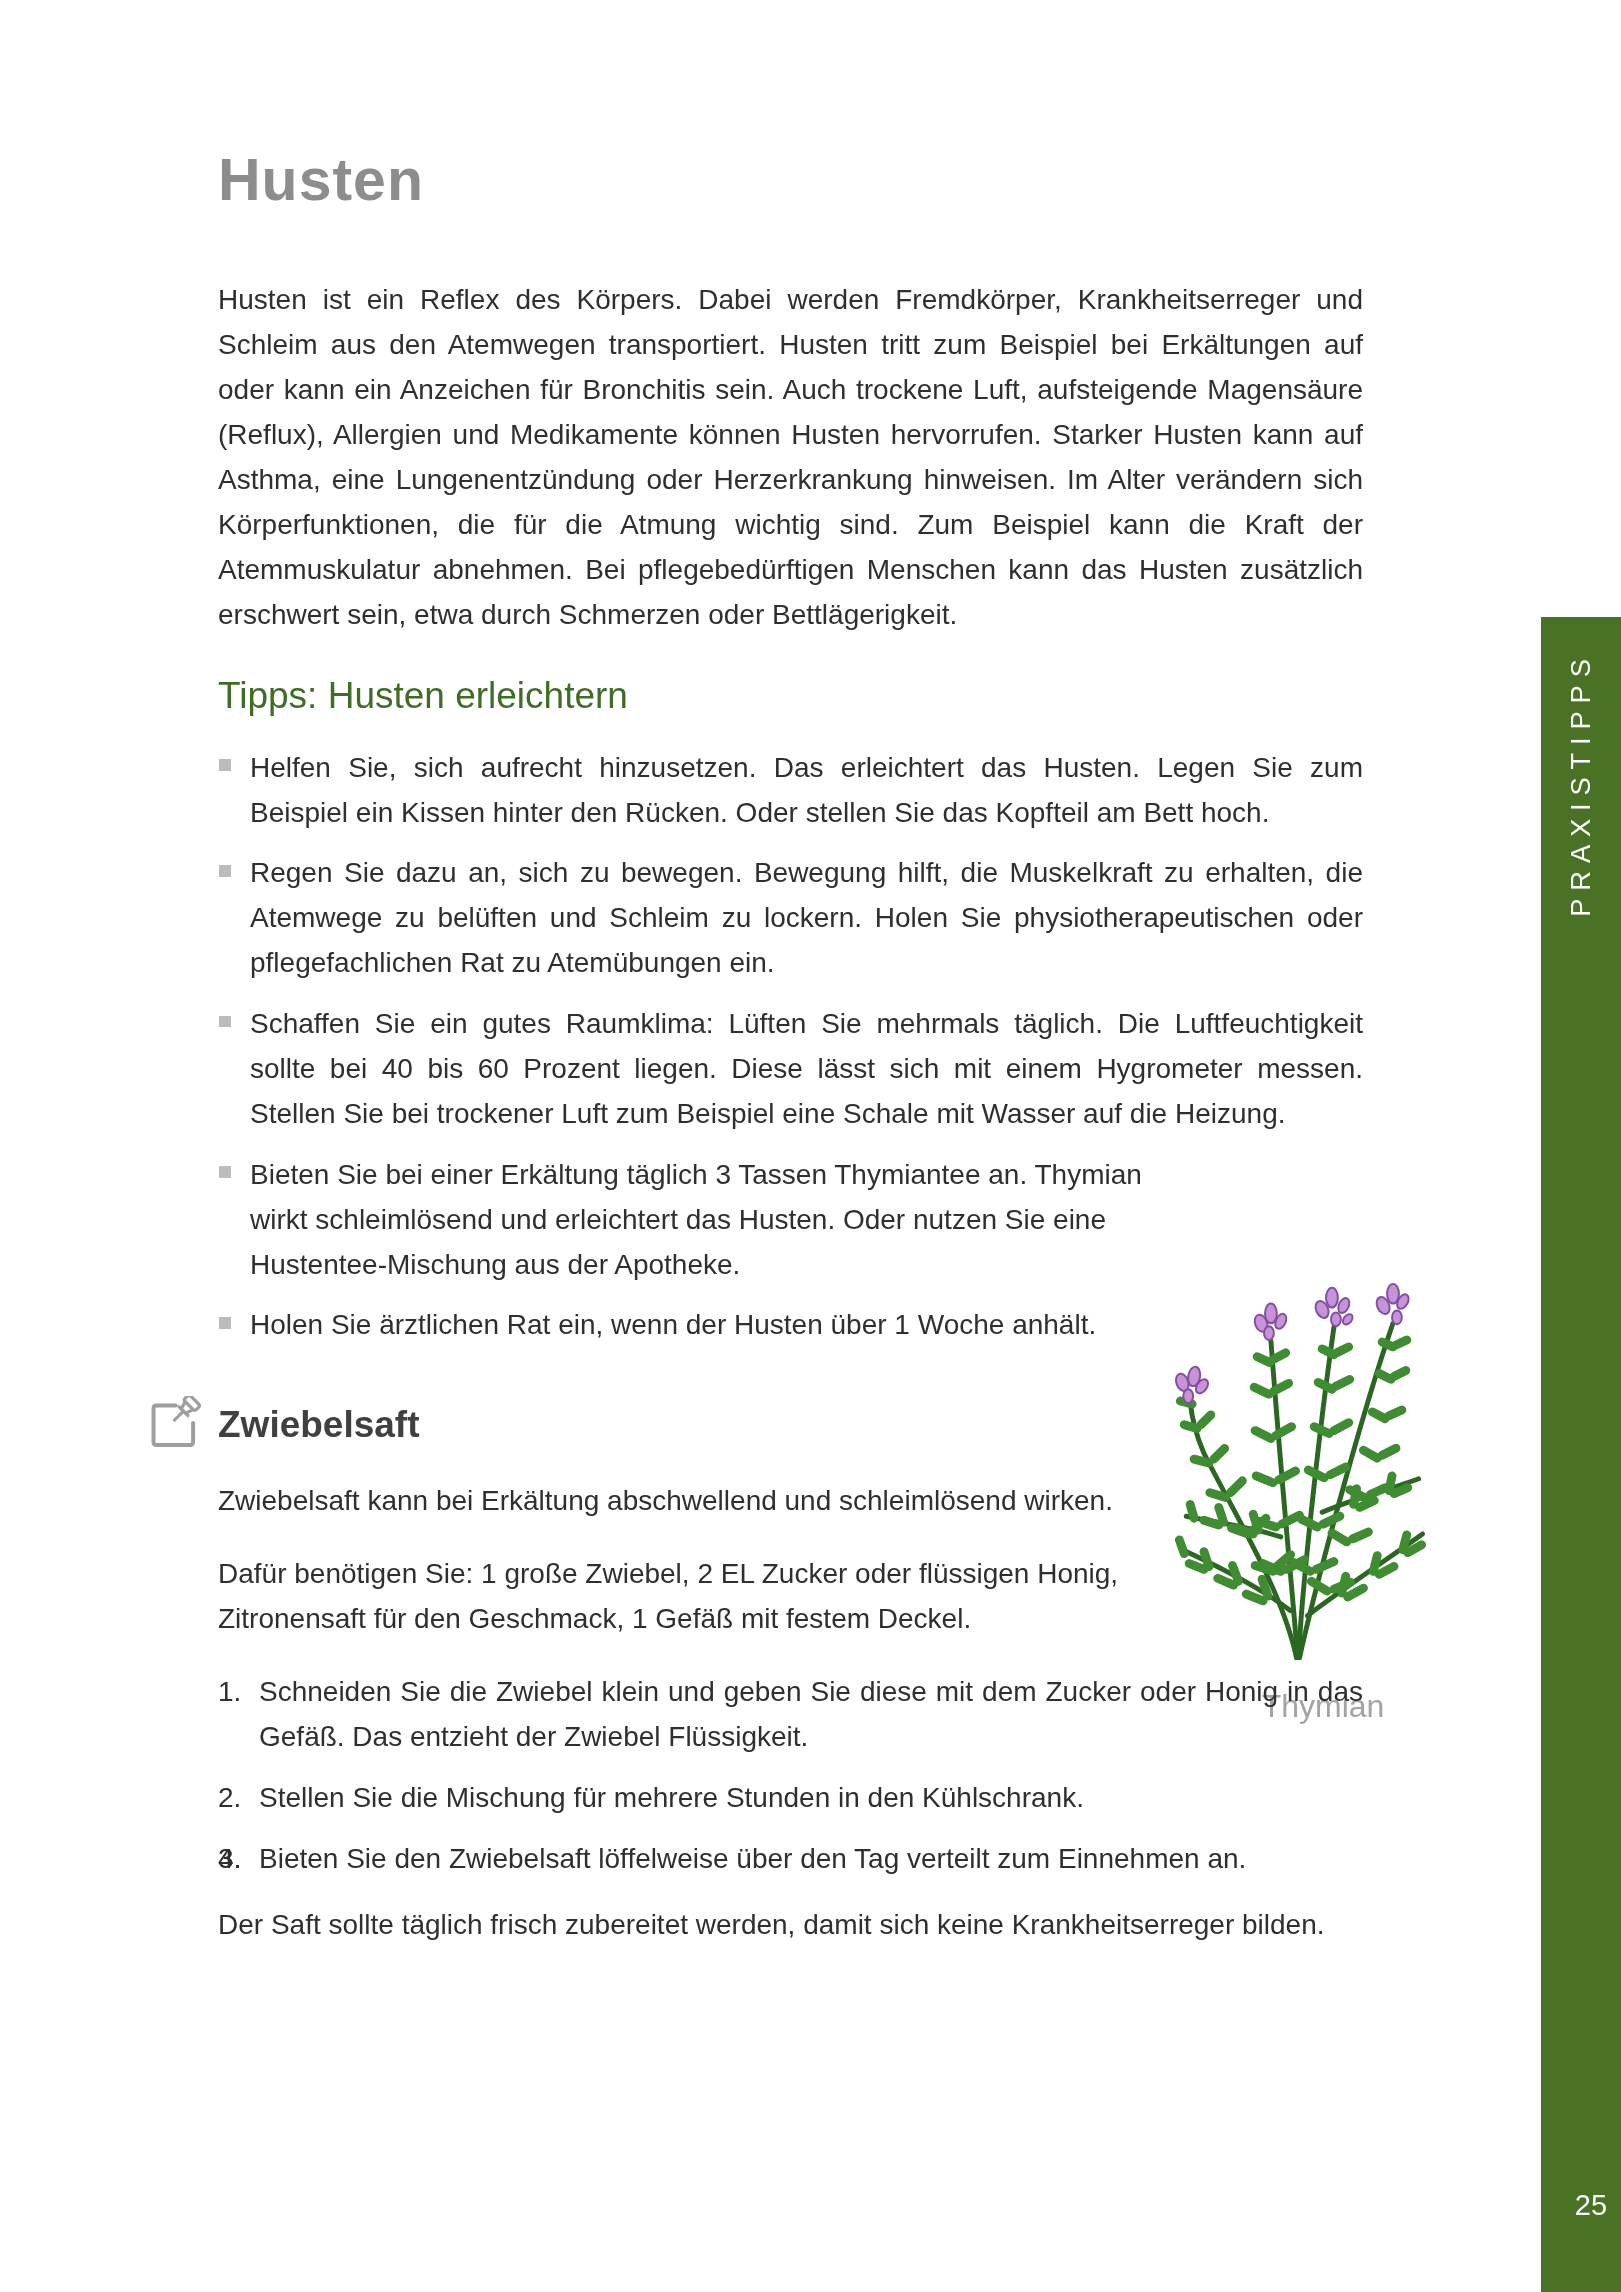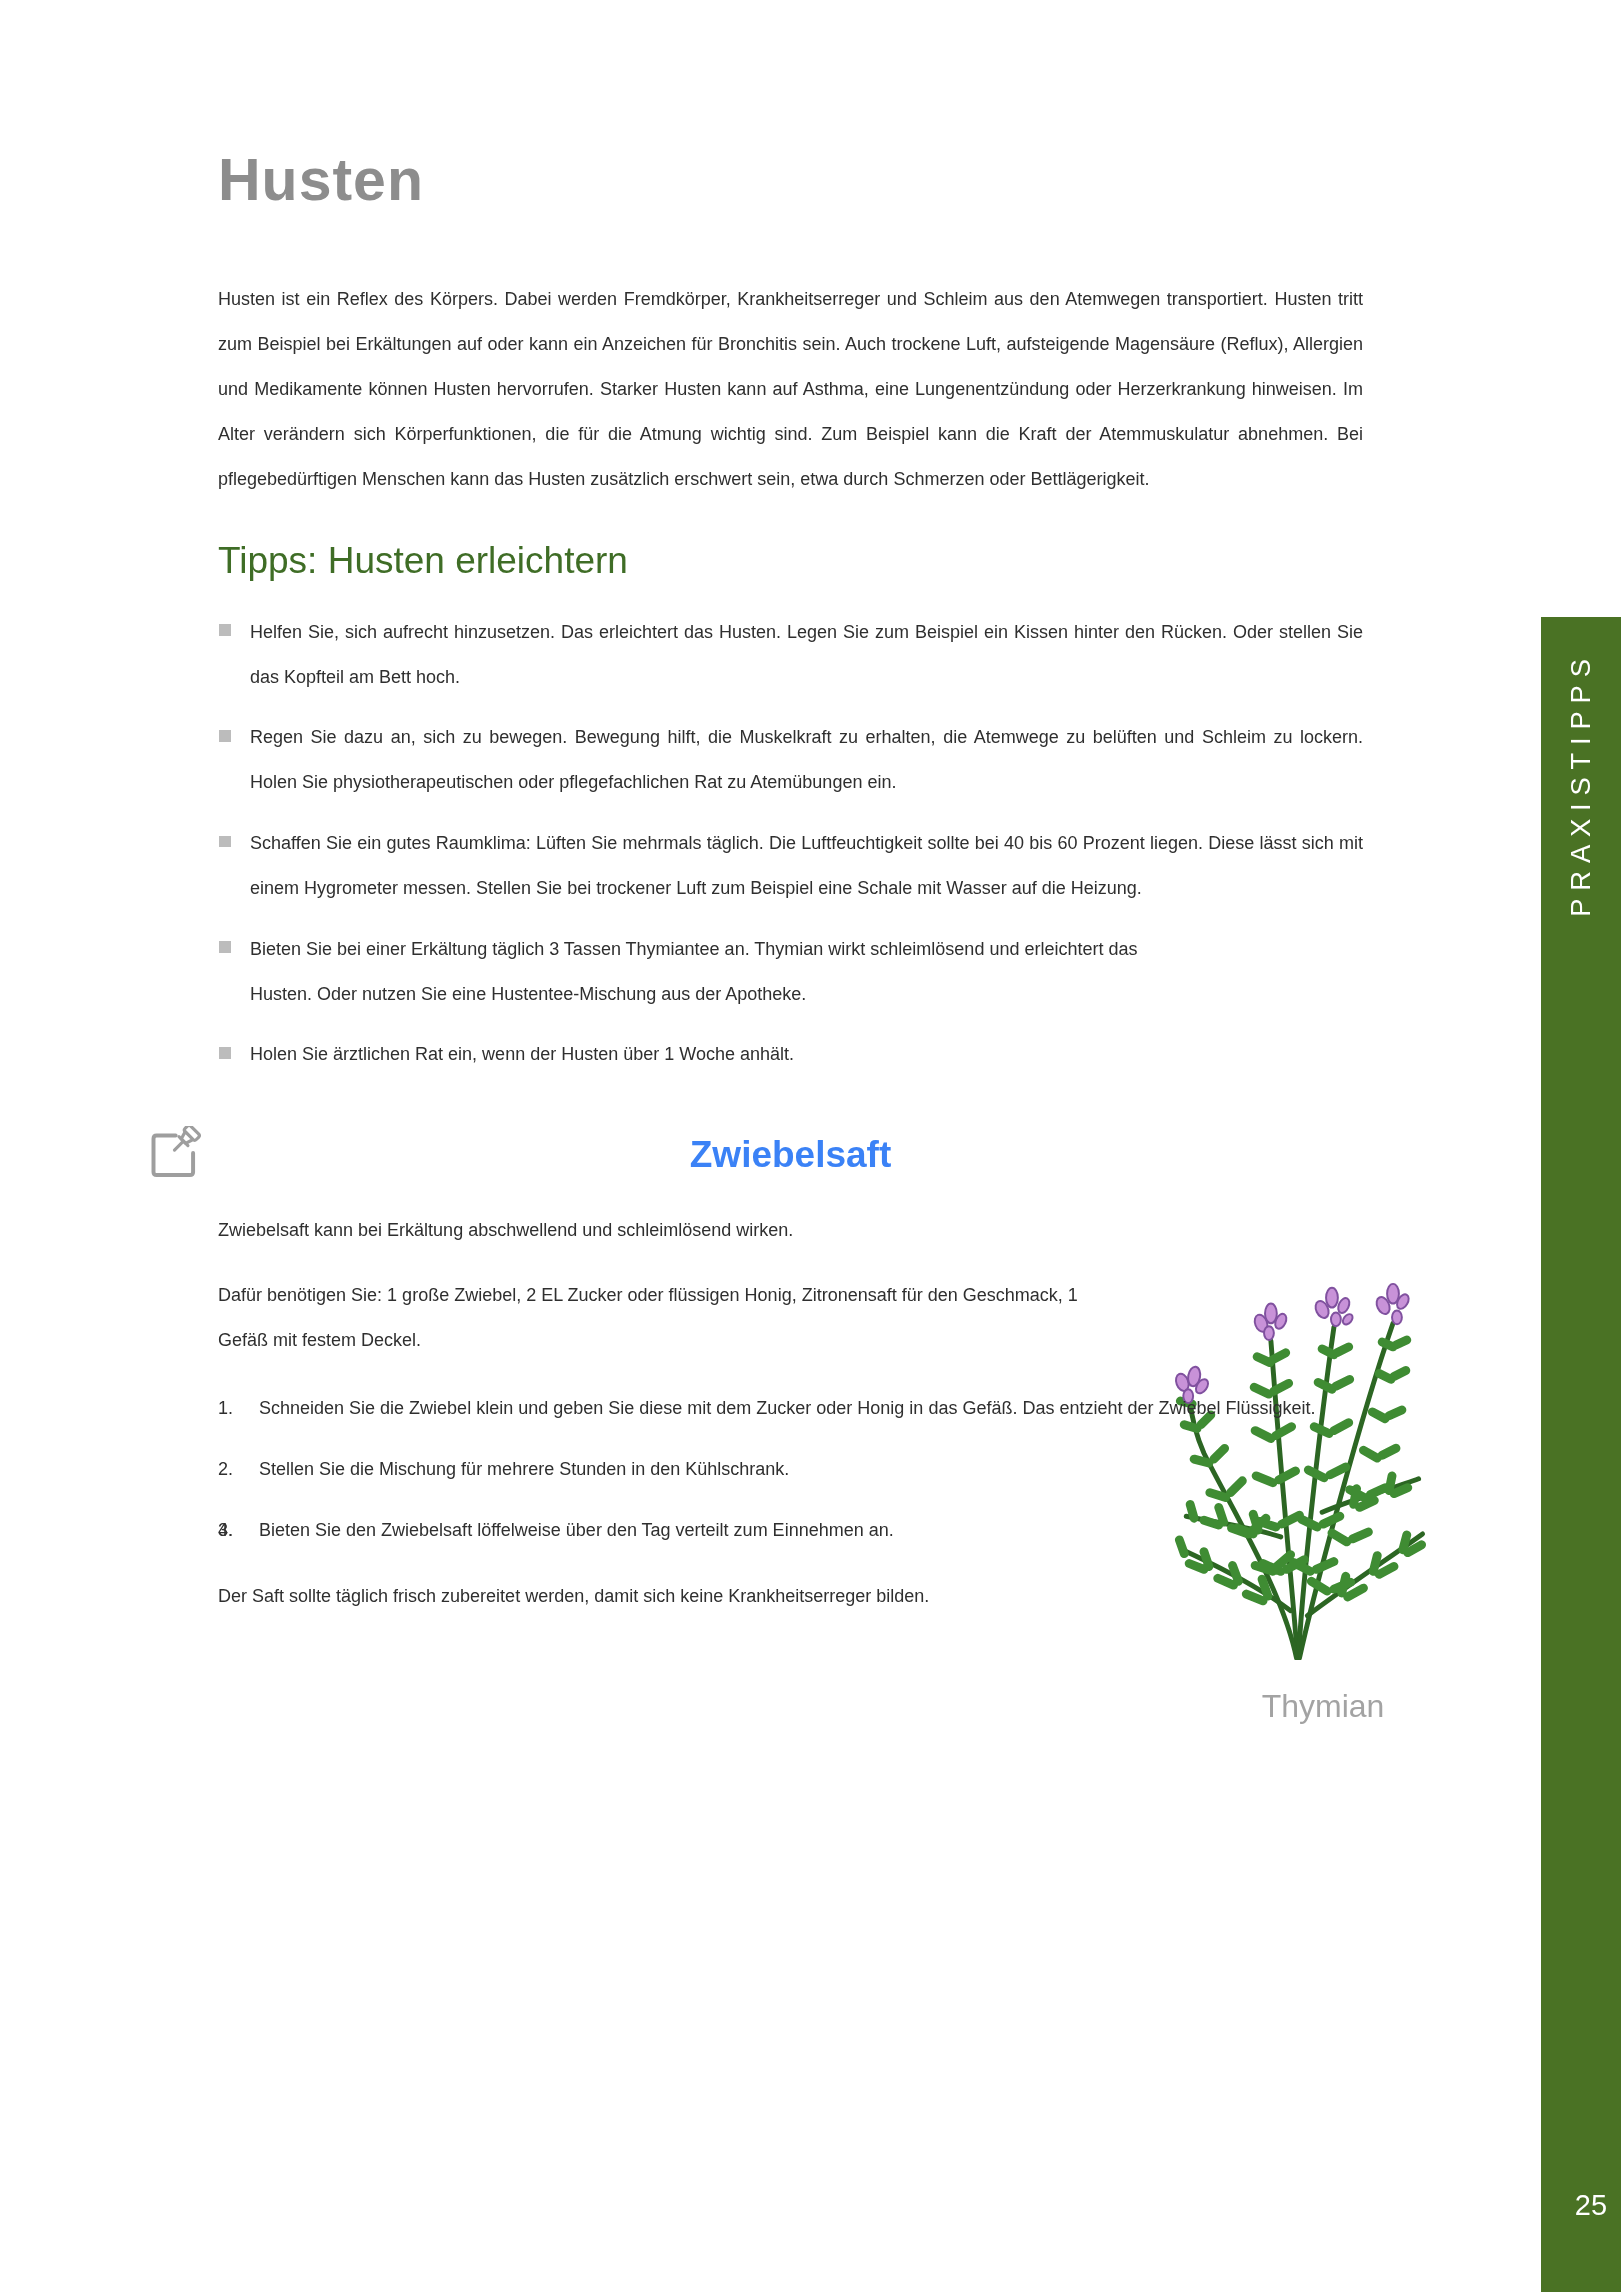--- a/index.html
+++ b/index.html
@@ -32,42 +32,42 @@
     position:absolute;left:1541px;top:2189px;width:100px;
     text-align:center;color:#ffffff;font-size:29px;font-weight:400;
   }
   
   .content{position:absolute;left:218px;top:0;width:1145px;}
   h1{
     margin:145px 0 0 0;
     font-size:59px;line-height:71px;font-weight:700;
     color:#8d8d8d;letter-spacing:1px;
   }
-  .body-text{font-size:18px;line-height:45px;font-weight:300;color:#2f2f2f;}
+  .body-text{font-size:28px;line-height:45px;font-weight:300;color:#2f2f2f;}
   .intro{margin-top:61px;text-align:justify;}
   h2{
     margin:35px 0 0 0;
     font-size:37px;line-height:47px;font-weight:400;
     color:#3f6d26;
   }
   ul.tips{list-style:none;margin:25.5px 0 0 0;padding:0;}
   ul.tips li{
     position:relative;padding-left:32px;text-align:justify;
   }
   ul.tips li + li{margin-top:15.7px;}
   ul.tips li .sq{
     position:absolute;left:1px;top:14.7px;width:11.8px;height:11.8px;
     background:#bcbcbc;
   }
   ul.tips li.narrow{max-width:912px;text-align:left;}
   
   .zw-head{
     position:relative;
     margin:53px 0 0 0;
-    font-size:37px;line-height:49px;font-weight:700;color:#3b82f6;text-align:center;
+    font-size:37px;line-height:49px;font-weight:700;color:#404040;
   }
   .zw-head .note-icon{position:absolute;left:-74px;top:-3.9px;width:57px;height:57px;}
   .zw-intro{margin-top:29px;}
   .zw-ing{margin-top:19.6px;max-width:912px;}
   ol.steps{list-style:none;margin:23.5px 0 0 0;padding:0;}
   ol.steps li{position:relative;padding-left:41px;text-align:justify;}
   ol.steps li + li{margin-top:15.7px;}
   ol.steps li .num{position:absolute;left:0;top:0;}
   .final{margin-top:21.6px;}
   

